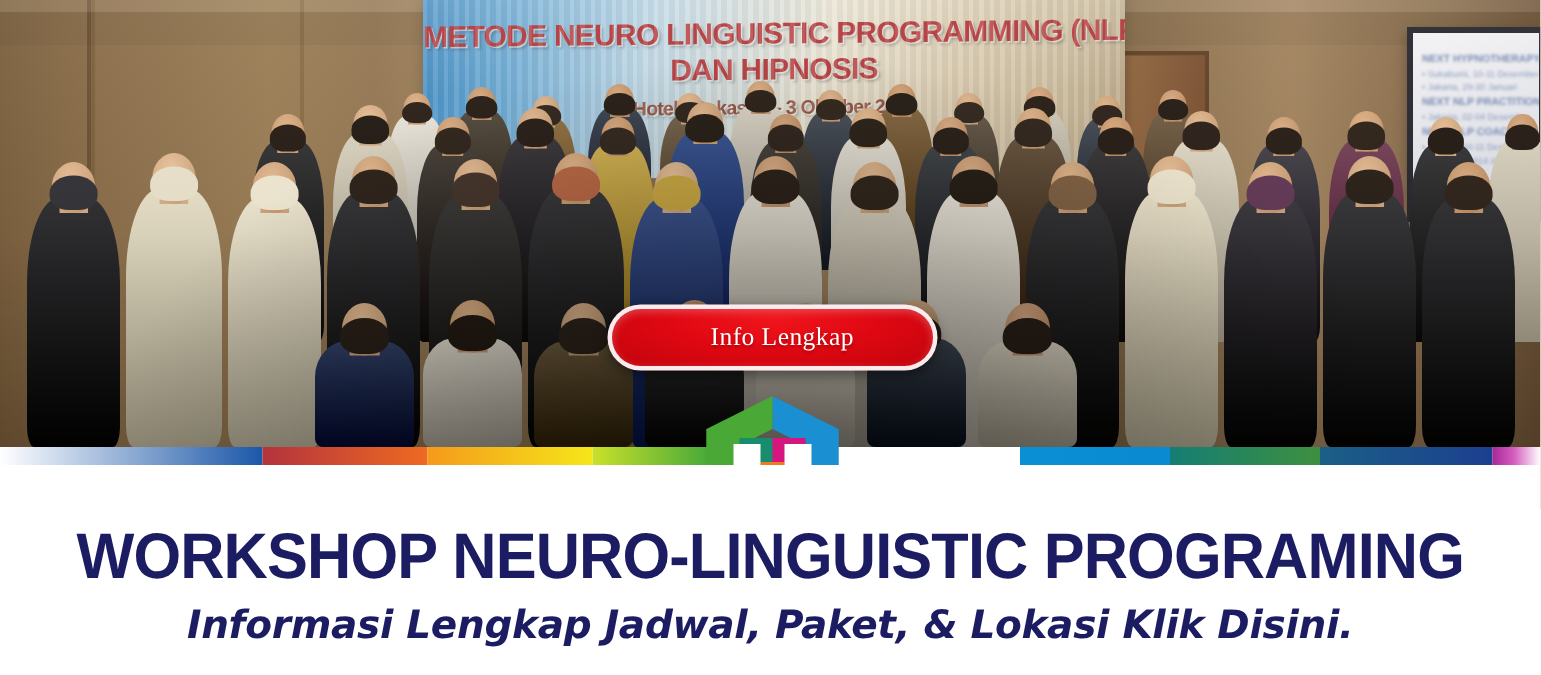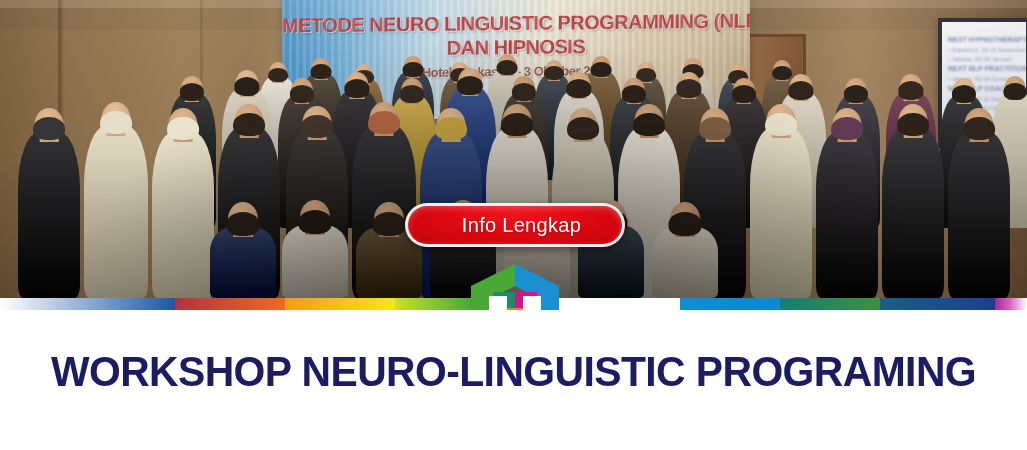--- a/index.html
+++ b/index.html
@@ -134,24 +134,24 @@
     position:absolute; left:405px; top:203px;
     width:220px; height:44px;
     border-radius:24px;
     background:radial-gradient(ellipse at 50% 18%, #f0151c 0%, #e00812 45%, #c1040c 100%);
     border:3px solid rgba(255,255,255,.92);
     box-shadow:0 3px 9px rgba(0,0,0,.45), inset 0 2px 6px rgba(255,255,255,.25);
     display:flex; align-items:center; justify-content:center;
     cursor:pointer;
   }
   #cta-label {
-    color:#ffffff; font-size:20px; font-weight:normal;
+    color:#ffffff; font-size:17px; font-weight:normal;
     letter-spacing:.3px;
     text-shadow:0 1px 2px rgba(120,0,0,.55);
-    font-family:Liberation Sans, sans-serif;
+    font-family:Liberation Serif, serif;
     margin-left:13px;
   }
 
   
   #stripes {
     position:absolute; left:0; top:298px; width:1027px; height:12px;
     display:flex;
   }
   #stripes .seg { height:12px; }
 
@@ -554,15 +554,16 @@
         <polygon points="30,30 74,30 74,46 60,46 60,76 44,76 44,46 30,46" fill="#178d6e"></polygon>
         <polygon points="52,30 74,30 74,46 60,46 60,76 52,76" fill="#d6157e"></polygon>
         <polygon points="44,46 60,46 60,76 52,86 44,76" fill="#ef7b22"></polygon>
         <polygon points="26,34 44,34 44,60 26,48" fill="#ffffff"></polygon>
         <polygon points="78,34 60,34 60,60 78,48" fill="#ffffff"></polygon>
       </svg>
   </div>
 
   <div id="bottom">
     <div id="headline">WORKSHOP NEURO-LINGUISTIC PROGRAMING</div>
+    <div id="subhead">Informasi Lengkap Jadwal, Paket, &amp; Lokasi Klik Disini.</div>
   </div>
 
 </div>
 
 </body></html>

